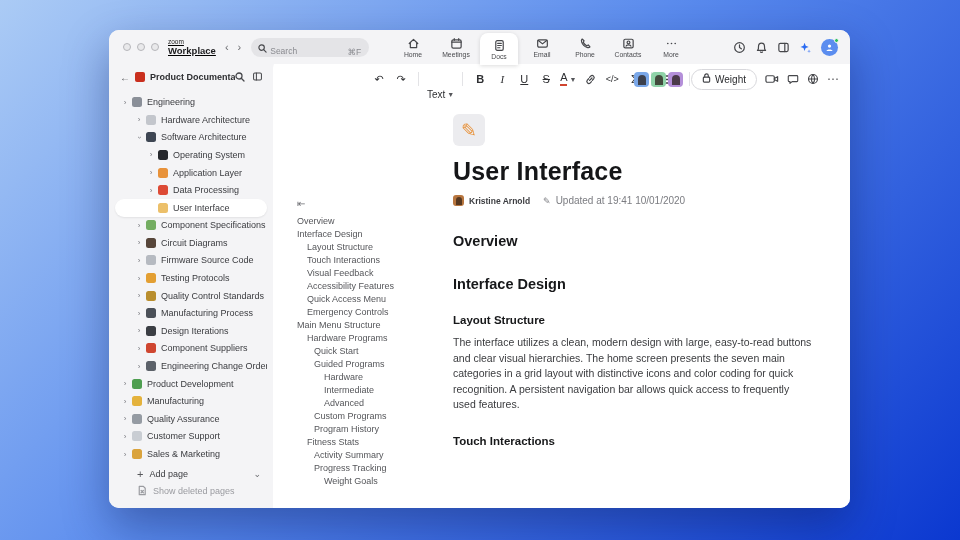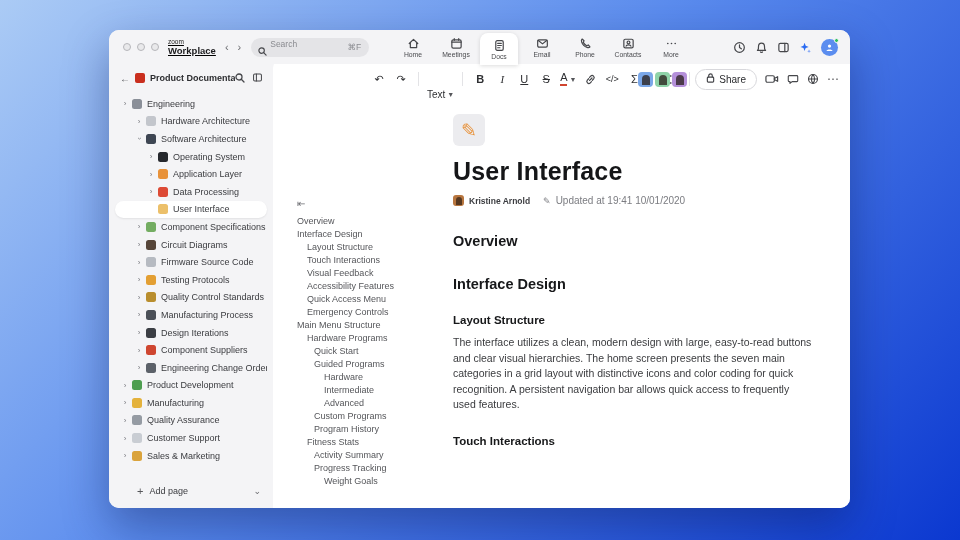--- a/index.html
+++ b/index.html
@@ -9,21 +9,21 @@
   .window { position:absolute; left:109px; top:30px; width:741px; height:478px; border-radius:10px; background:#f4f4f6; box-shadow:0 18px 45px rgba(4,18,80,.38); overflow:hidden; display:flex; flex-direction:column; }
 
   
   .titlebar { height:34px; flex:0 0 34px; display:flex; align-items:center; position:relative; background:#f4f4f6; z-index:3; }
   .traffic { display:flex; gap:6px; margin-left:14px; }
   .traffic span { width:8px; height:8px; border-radius:50%; border:1px solid #b6b6ba; background:#e9e9eb; }
   .logo { margin-left:9px; line-height:1;text-decoration:underline; }
   .logo .lt { font-size:6.5px; color:#222; display:block; }
   .logo .lb { font-size:9.5px; font-weight:bold; color:#1c1c1e; display:block; }
   .navchev { color:#6b6c70; font-size:11px; margin-left:9px; cursor:default; }
-  .searchpill { margin-left:10px; width:118px; height:19px; background:#e4e4e7; border-radius:10px; display:flex; align-items:flex-start; padding:2px 8px 0 7px; }
+  .searchpill { margin-left:10px; width:118px; height:19px; background:#e4e4e7; border-radius:10px; display:flex; align-items:flex-end; padding:2px 8px 0 7px; }
   .searchpill .sicon { margin-top:2px; }
   .searchpill .ph { font-size:8.5px; color:#8a8b90; width:30px; line-height:1.1; word-break:break-all; margin-left:3px; }
   .searchpill .kbd { font-size:8.5px; color:#8a8b90; margin-left:auto; margin-top:2px; }
 
   .tabs { position:absolute; left:285px; top:0; height:34px; display:flex; align-items:center; gap:5px; }
   .tab { display:flex; flex-direction:column; align-items:center; justify-content:center; width:38px; height:30px; border-radius:8px; cursor:default; }
   .tab .tlabel { font-size:6.8px; color:#494a4e; margin-top:1px; }
   .tab.active { background:#fff; box-shadow:0 1px 4px rgba(0,0,0,.14); height:32px; margin-top:4px; border-radius:8px 8px 0 0; }
   .tab svg { display:block; }
 
@@ -351,20 +351,27 @@
             <span class="ticon" style="background:#daa33c"></span>
             <span class="tlab">Sales &amp; Marketing</span>
           </div>
         </div>
       <div class="sb-foot">
         <div class="addpage">
           <span class="plus">+</span>
           <span>Add page</span>
           <span class="collapse">⌄</span>
         </div>
+        <div class="deleted">
+          <span><svg width="10" height="11" viewBox="0 0 10 12">
+                <path d="M2 1.5 H6.5 L8.5 3.5 V10.5 H2 Z" stroke="#9a9ba0"></path>
+                <path d="M4 6 L6.5 8.5 M6.5 6 L4 8.5" stroke="#9a9ba0"></path>
+              </svg></span>
+          <span>Show deleted pages</span>
+        </div>
       </div>
     </div>
 
     <div class="main">
 
       <div class="toolbar">
         <span class="tbtn">↶</span>
         <span class="tbtn">↷</span>
         <span class="tsep"></span>
         <span class="tbtn" style="font-size:10px;margin-top:31px;">
@@ -410,21 +417,21 @@
           <div class="collab-avatars" id="collab-avatars">
               <span class="cav" style="background: rgb(122, 167, 232);"></span>
               <span class="cav" style="background: rgb(143, 211, 168);"></span>
               <span class="cav" style="background: rgb(180, 143, 217);"></span>
             </div>
           <span class="sharebtn">
             <span><svg width="9" height="10" viewBox="0 0 10 11">
                   <rect x="1.5" y="4.5" width="7" height="5.5" rx="1"></rect>
                   <path d="M3 4.5 V3 a2 2 0 0 1 4 0 V4.5"></path>
                 </svg></span>
-            <span>Share</span>
+            <span>Weight</span>
           </span>
           <span class="mini-ico">
               <svg width="14" height="12" viewBox="0 0 15 12">
                 <rect x="1" y="2.5" width="9" height="7" rx="1.5"></rect>
                 <path d="M10 5.5 L13.5 3.5 V8.5 L10 6.5"></path>
               </svg>
             </span>
           <span class="mini-ico">
               <svg width="12" height="12" viewBox="0 0 14 14">
                 <path d="M2.5 3 h9 a1 1 0 0 1 1 1 v5 a1 1 0 0 1 -1 1 h-5.5 l-2.5 2 v-2 h-1 a1 1 0 0 1 -1 -1 v-5 a1 1 0 0 1 1 -1 Z"></path>

